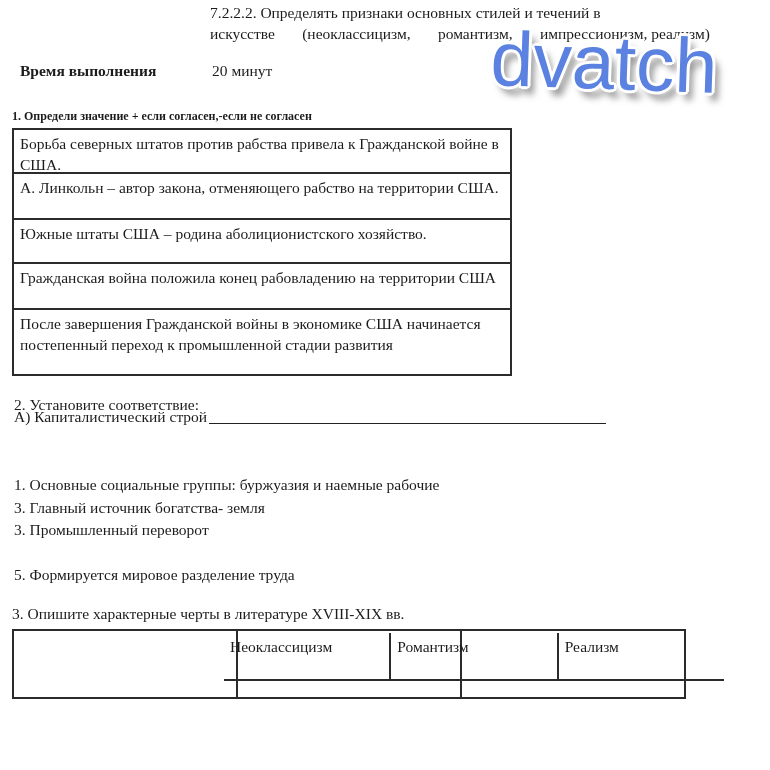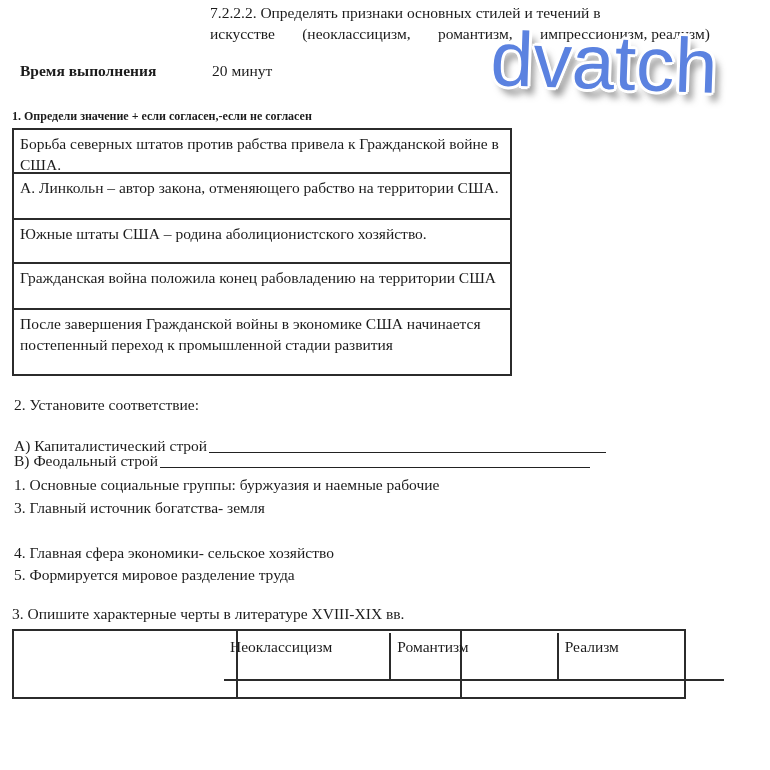--- a/index.html
+++ b/index.html
@@ -48,21 +48,21 @@
     padding:3px 10px 0 6px;
     font-size:15.5px; line-height:21px;
   }
   .t1-row:last-child { border-bottom:none; }
   .t1-row.h45 { height:44px; }
   .t1-row.h47 { height:46px; }
   .t1-row.h66 { height:64px; }
   
   .task2-title { position:absolute; left:14px; top:396px; font-size:15.5px;text-align:right; }
   .match-row { position:absolute; left:14px; display:flex; font-size:15.5px; line-height:19px; }
-  .match-a { top:436px; width:592px; }
+  .match-a { top:407px; width:592px; }
   .match-b { top:451px; width:576px; }
   .blank-line { flex:1; border-bottom:1.3px solid #222; margin-bottom:2px; margin-left:2px; }
   .t2-item { position:absolute; left:14px; font-size:15.5px;text-align:center; }
   
   .task3-title { position:absolute; left:12px; top:605px; font-size:15.5px; }
   .table3 {
     position:absolute; left:12px; top:629px; width:674px;
     border:2px solid #2b2b2b; box-sizing:border-box; background:#fff;
     display:flex; flex-direction:column;
   }
@@ -104,27 +104,23 @@
     <div class="t1-row h45">Южные штаты США – родина аболиционистского хозяйство.</div>
     <div class="t1-row h47">Гражданская война положила конец рабовладению на территории США</div>
     <div class="t1-row h66">После завершения Гражданской войны в экономике США начинается постепенный переход к промышленной стадии развития</div>
   </div>
 
   <div class="task2-title">2. Установите соответствие:</div>
   <div class="match-row match-a">
     <span>А) Капиталистический строй</span>
     <span class="blank-line"></span>
   </div>
-  <div class="match-row match-b">
-    <span>В) Феодальный строй</span>
-    <span class="blank-line"></span>
-  </div>
   <div class="t2-item" style="top:476px">1. Основные социальные группы: буржуазия и наемные рабочие</div>
   <div class="t2-item" style="top:499px">3. Главный источник богатства- земля</div>
-  <div class="t2-item" style="top:544px">4. Главная сфера экономики- сельское хозяйство</div>
+  <div class="t2-item" style="top:521px">3. Промышленный переворот</div>
   <div class="t2-item" style="top:566px">5. Формируется мировое разделение труда</div>
 
   <div class="task3-title">3. Опишите характерные черты в литературе XVIII-XIX вв.</div>
   <div class="table3">
     <div class="t3-row header">
       <div class="t3-cell">Неоклассицизм</div>
       <div class="t3-cell">Романтизм</div>
       <div class="t3-cell">Реализм</div>
     </div>
     <div class="t3-row body">

